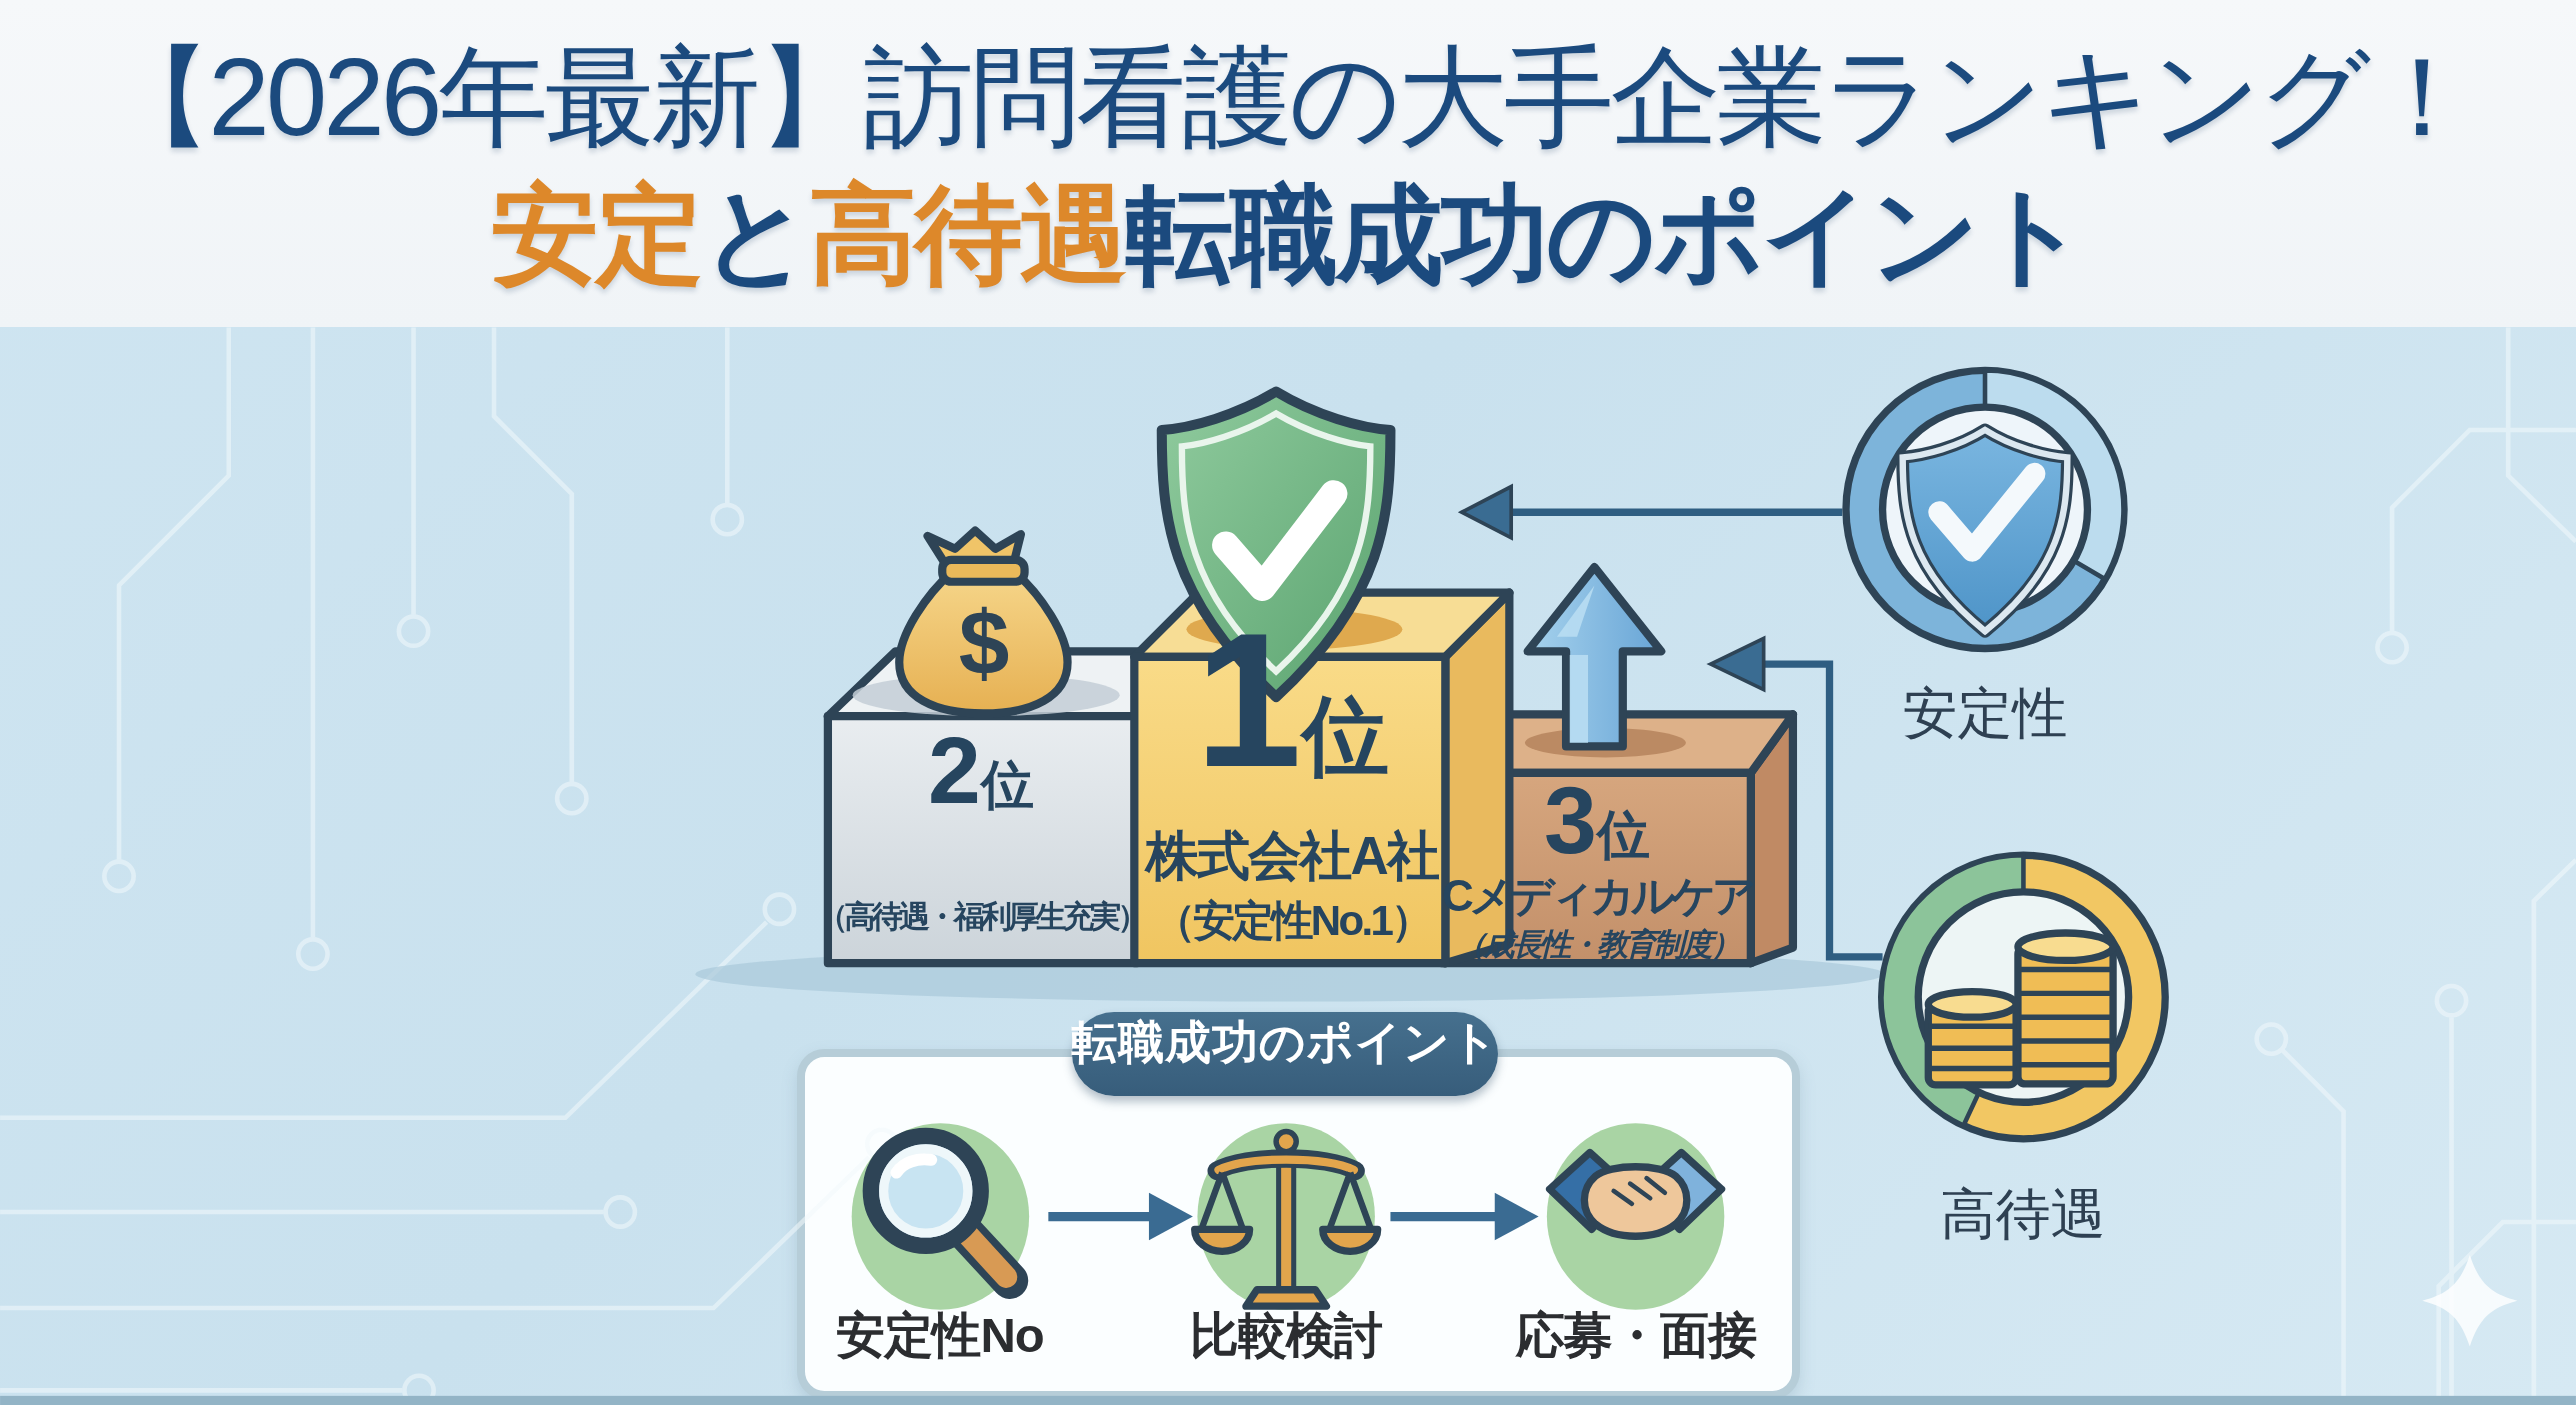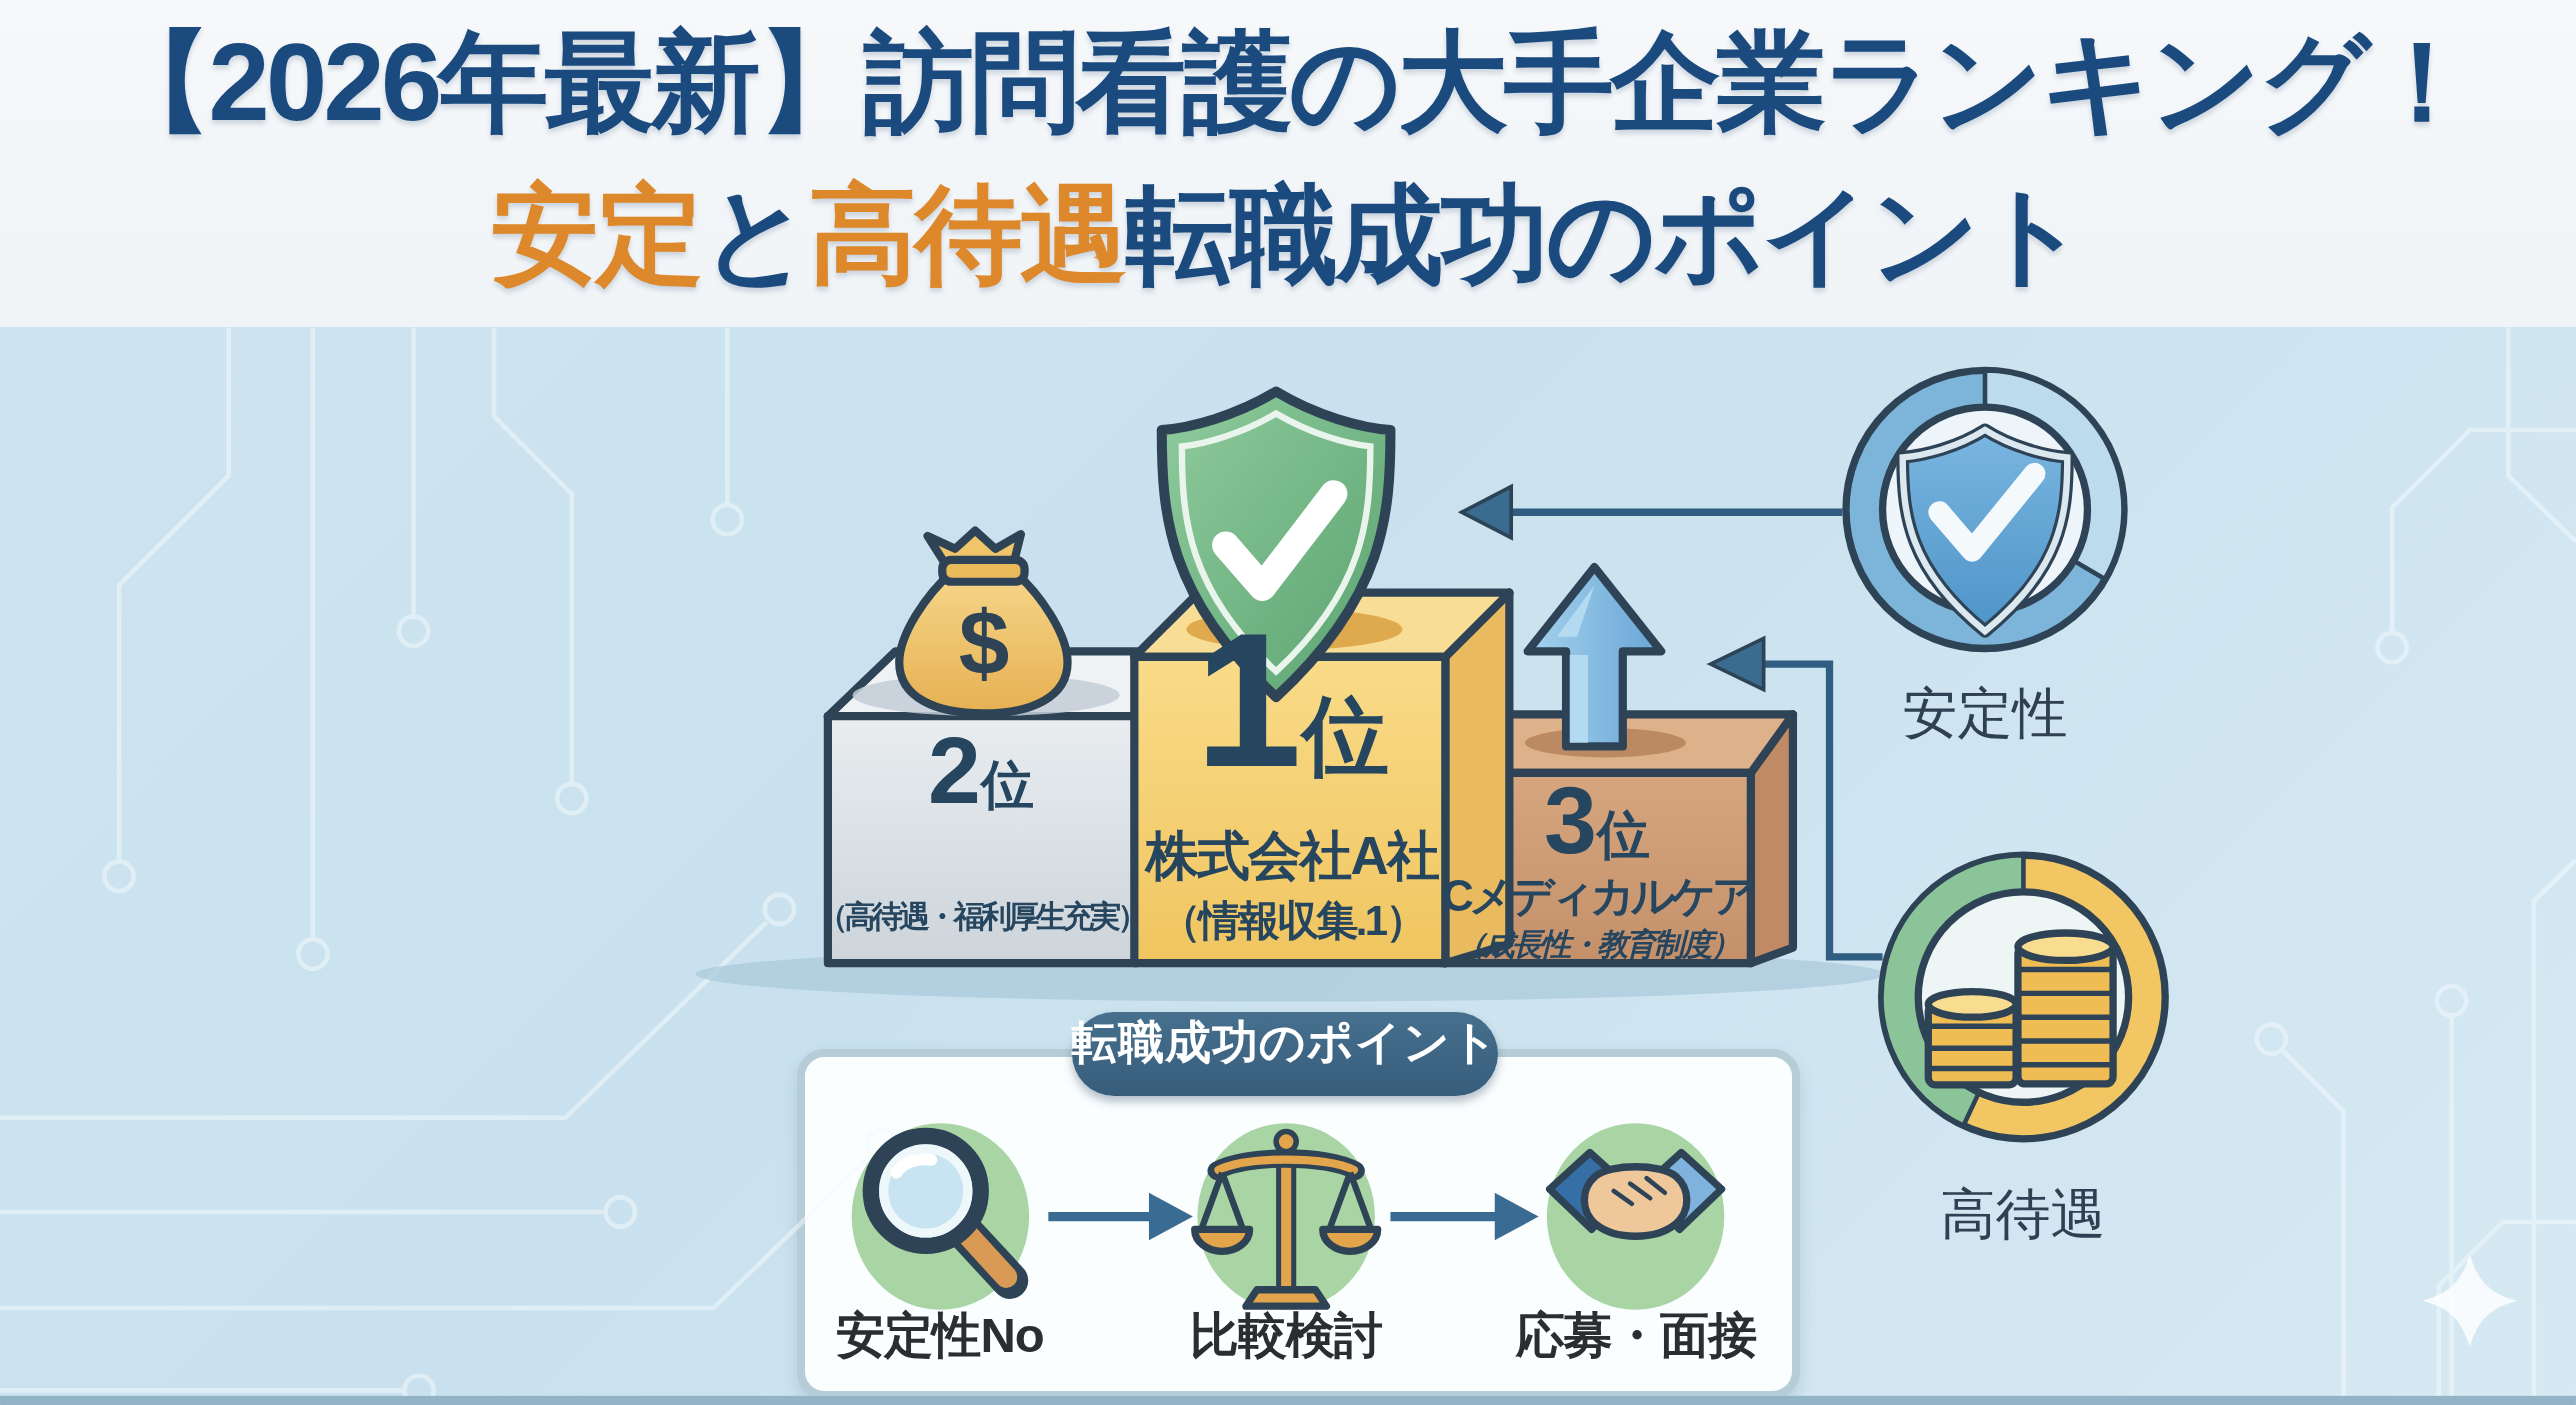--- a/index.html
+++ b/index.html
@@ -3,21 +3,21 @@
 <meta charset="utf-8">
 <style>
   html,body{margin:0;padding:0;}
   body{font-family:"Liberation Sans","DejaVu Sans",sans-serif;}
   .canvas{position:relative;width:2576px;height:1405px;overflow:hidden;
     background:linear-gradient(135deg,#cfe5f1 0%,#c9e1ee 45%,#d6e9f3 100%);}
   .banner{position:absolute;left:0;top:0;width:2576px;height:327px;
     background:linear-gradient(180deg,#f6f8fa 0%,#f0f4f7 100%);}
   .art{position:absolute;left:0;top:0;z-index:2;}
   .txt{position:absolute;z-index:3;white-space:nowrap;transform:translateX(-50%);}
-  .title1{top:9px;left:1288px;font-size:110px;font-weight:bold;color:#1b4a7e;
+  .title1{top:24px;left:1288px;font-size:110px;font-weight:normal;color:#1b4a7e;
     letter-spacing:-3.7px;text-shadow:0 3.7px 5.5px rgba(30,60,100,.18);}
   .title2{top:163px;left:1288px;font-size:108px;font-weight:bold;color:#1b4a7e;
     letter-spacing:-2.7px;text-shadow:0 3.7px 5.5px rgba(30,60,100,.18);}
   .title2 .orange{color:#dd882a;}
   .title2 .navy{color:#1b4a7e;}
   .rank{display:flex;align-items:baseline;justify-content:center;color:#26455f;font-weight:bold;}
   .rank1{top:604px;left:1292px;}
   .rank1 .rank-num{font-size:192px;line-height:1;}
   .rank1 .rank-unit{font-size:87px;}
   .rank2{top:723px;left:981px;}
@@ -250,21 +250,21 @@
   <div class="txt title1">【2026年最新】訪問看護の大手企業ランキング！</div>
   <div class="txt title2"><span class="orange">安定</span><span class="navy">と</span><span class="orange">高待遇</span><span class="navy">転職成功のポイント</span></div>
 
   <div class="txt dollar">$</div>
 
   <div class="txt rank rank1">
     <span class="rank-num">1</span>
     <span class="rank-unit">位</span>
   </div>
   <div class="txt company company1">株式会社A社</div>
-  <div class="txt note note1">（情報収集.1）</div>
+  <div class="txt note note1">（安定性No.1）</div>
 
   <div class="txt rank rank2">
     <span class="rank-num">2</span>
     <span class="rank-unit">位</span>
   </div>
   <div class="txt note note2">（高待遇・福利厚生充実）</div>
 
   <div class="txt rank rank3">
     <span class="rank-num">3</span>
     <span class="rank-unit">位</span>

